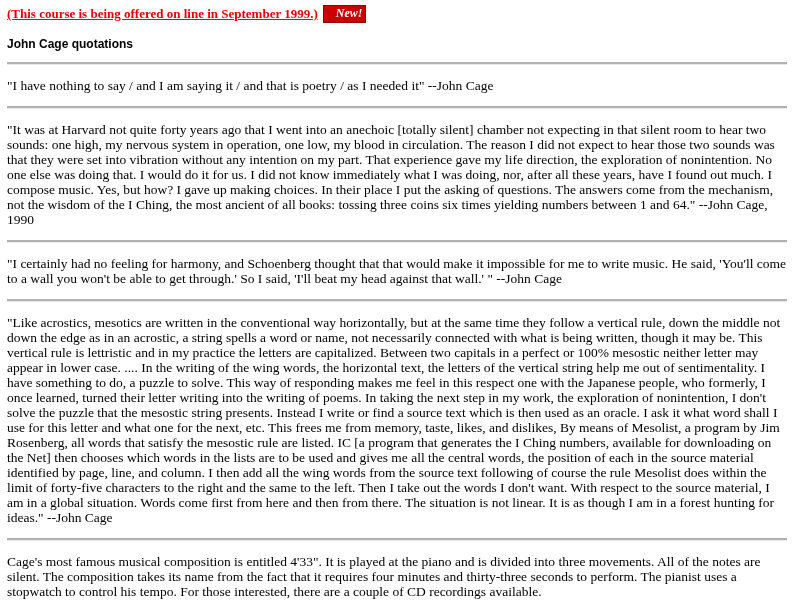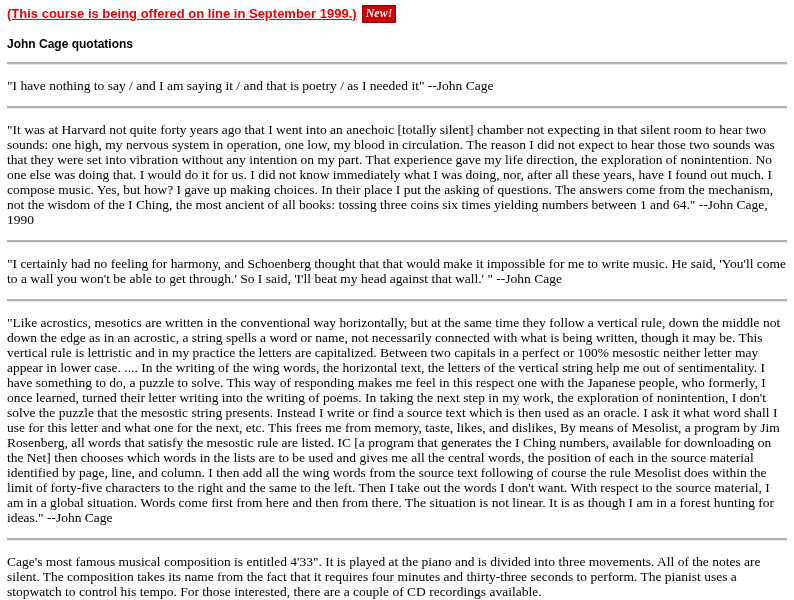--- a/index.html
+++ b/index.html
@@ -10,37 +10,37 @@
     background: #ffffff;
     color: #000000;
     font-family: "Liberation Serif", serif;
     font-size: 13.5px;
     line-height: 15px;
   }
   .page { padding: 5px 7px 0 7px; }
 
   .topline { margin: 0 0 2px 0; }
   .course-link {
-    font-family: Liberation Sans, sans-serif;
+    font-family: Liberation Serif, serif;
     font-weight: bold;
     font-size: 13px;
     color: #ee0000;
     text-decoration: underline;
     cursor: pointer;
   }
   .new-badge {
     display: inline-block;
     background: #cc0000;
     color: #ffffff;
     font-family: "Liberation Serif", serif;
     font-weight: bold;
     font-style: italic;
     font-size: 12px;
     line-height: 13px;
-    padding: 1px 3px 2px 3px;
+    padding: 1px 3px 2px 12px;
     margin-left: 5px;
     vertical-align: 1px;
     border: 1px solid #990000;
   }
 
   h1.page-title {
     font-family: "Liberation Sans", sans-serif;
     font-size: 12px;
     font-weight: bold;
     margin: 14px 0 10px 0;

